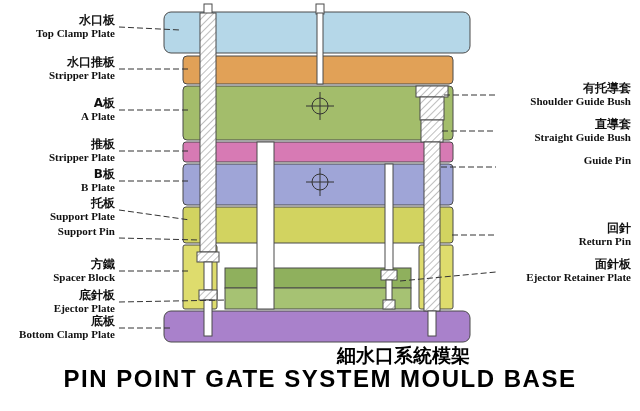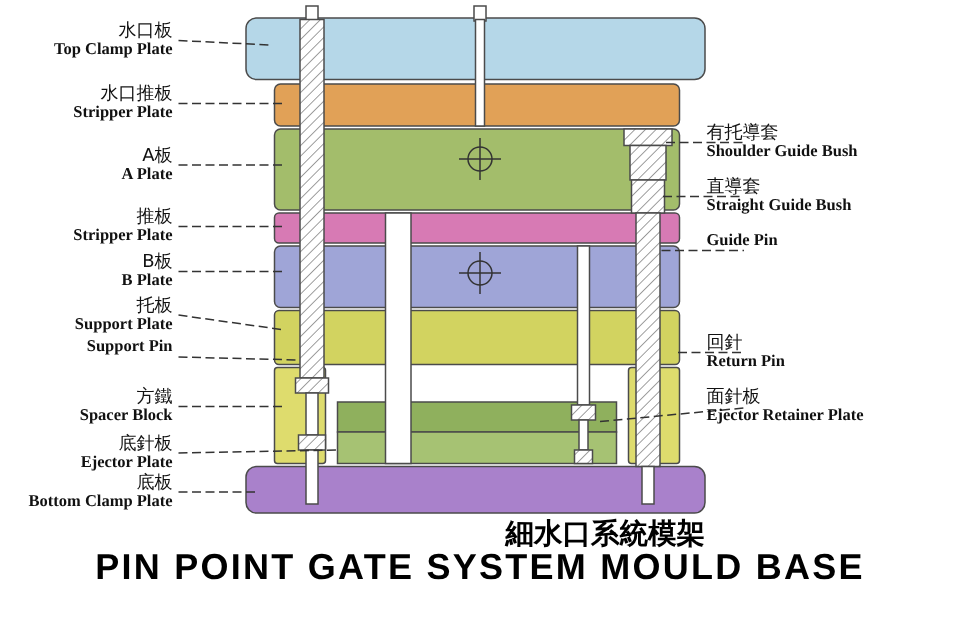--- a/index.html
+++ b/index.html
@@ -12,22 +12,22 @@
     font-family: "Liberation Serif", serif;
   }
   .diagram-svg { position: absolute; left: 0; top: 0; }
   .shape { stroke: #4b4b4b; stroke-width: 1; }
   .pin { stroke: #4b4b4b; stroke-width: 1; }
   .crossline { stroke: #333333; stroke-width: 1; }
   .leader { stroke: #333333; stroke-width: 1; stroke-dasharray: 6 3; }
 
   .lbl { position: absolute; line-height: 13px; }
   .lbl-left  { left: 0; width: 115px; text-align: right; }
-  .lbl-right { left: 471px; width: 138px; text-align: left; }
-  .lbl .zh { font-family: "DejaVu Sans", sans-serif; font-size: 12px; font-weight: normal; color: #111; }
+  .lbl-right { left: 493px; width: 138px; text-align: right; }
+  .lbl .zh { font-family: "DejaVu Sans", sans-serif; font-size: 12px; font-weight: bold; color: #111; }
   .lbl .en { font-family: "Liberation Serif", serif; font-size: 11px; font-weight: bold; color: #111; }
 
   .title-zh {
     position: absolute; top: 343px; left: 164px; width: 306px;
     text-align: right; font-family: "DejaVu Sans", sans-serif;
     font-size: 19px; font-weight: bold; color: #000;
   }
   .title-en {
     position: absolute; top: 365px; left: 0; width: 640px;
     text-align: center; font-family: "Liberation Sans", sans-serif;

